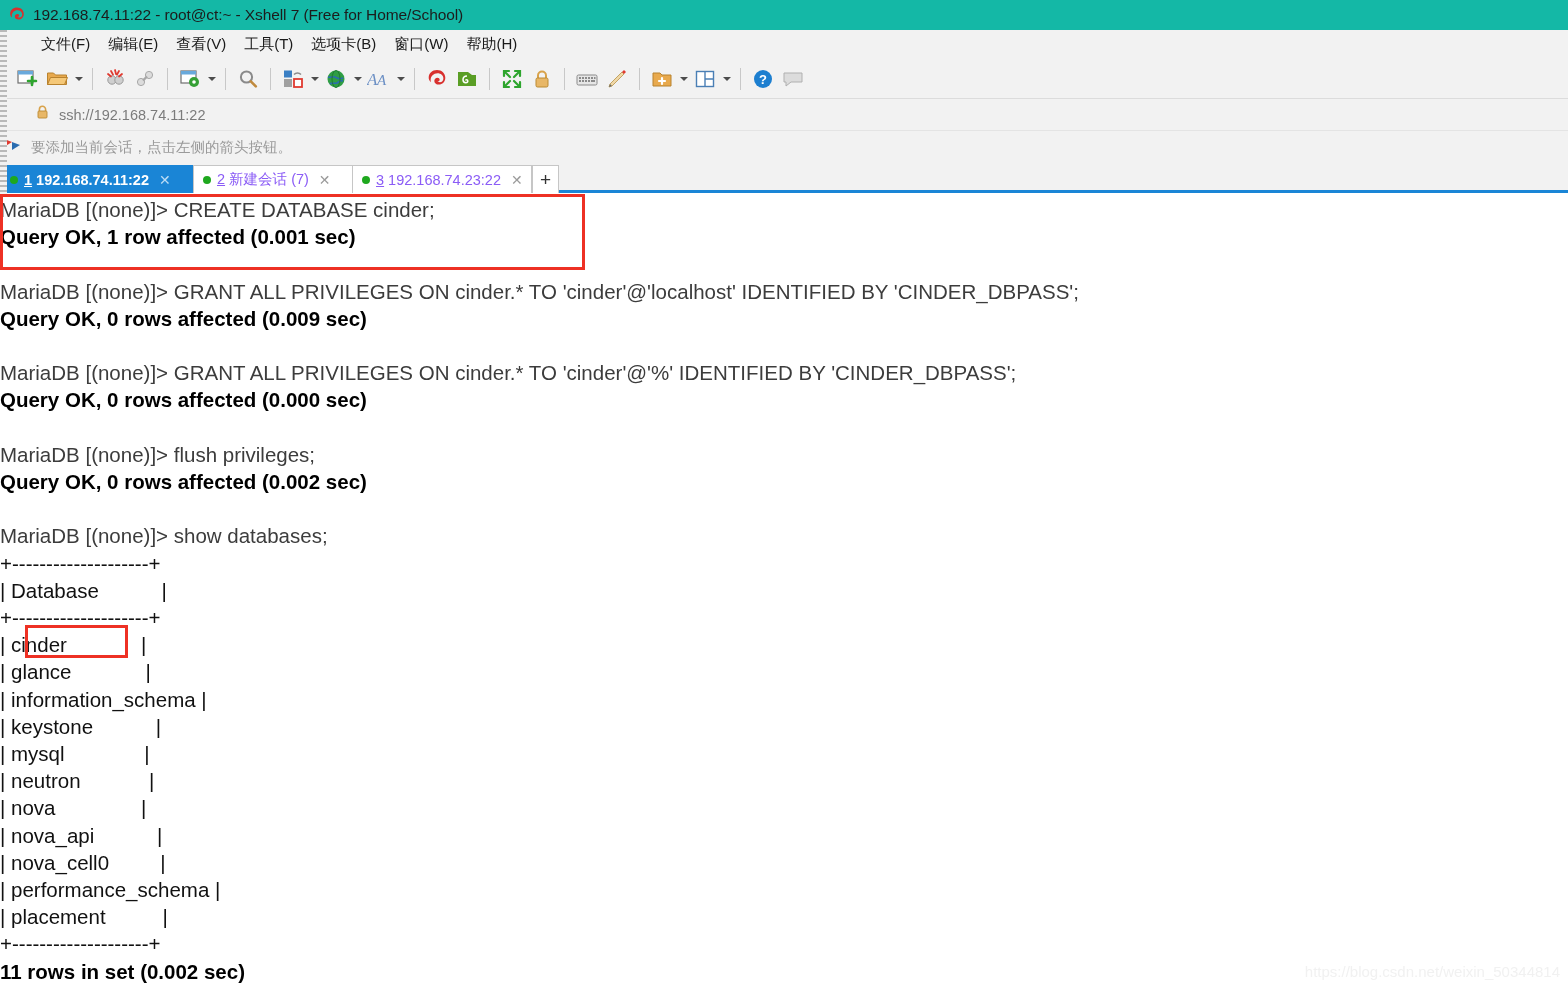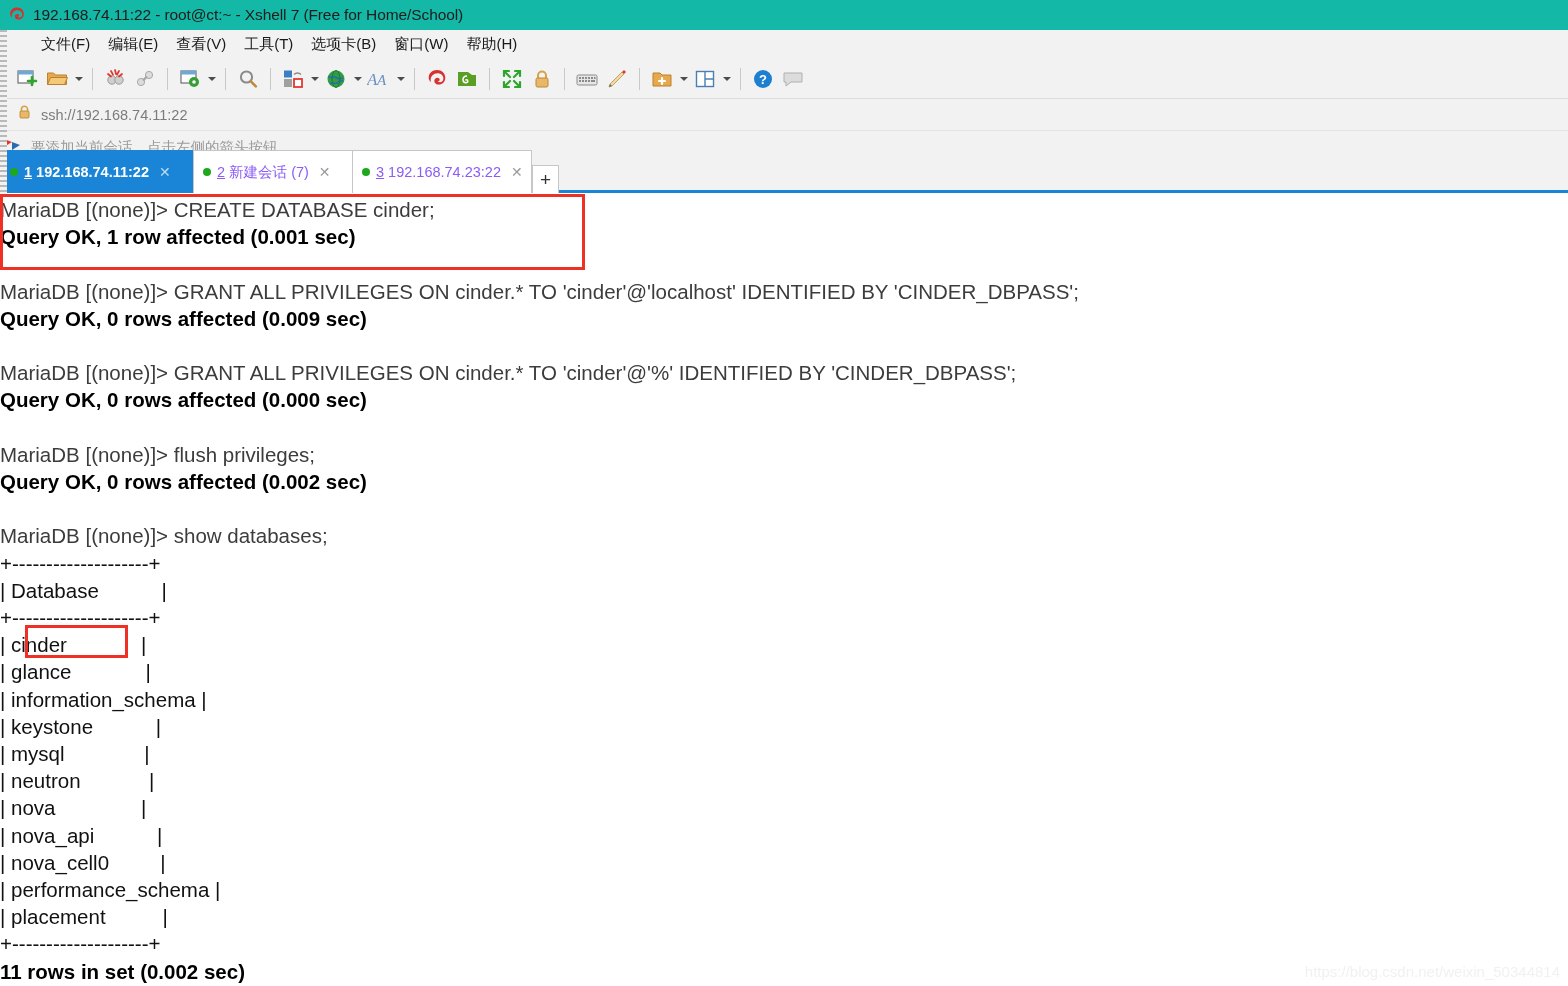--- a/index.html
+++ b/index.html
@@ -89,21 +89,21 @@
     margin: 0 7px;
     flex: 0 0 auto;
   }
 
   
   #addressrow {
     height: 32px;
     background: #f2f2f2;
     display: flex;
     align-items: center;
-    padding-left: 18px;
+    padding-left: 36px;
     box-sizing: border-box;
     border-bottom: 1px solid #e4e4e4;
   }
   #addressrow .addr-text {
     font-size: 14.5px;
     color: #7b7b7b;
     margin-left: 10px;
   }
   #hintrow {
     height: 33px;
@@ -128,21 +128,21 @@
     position: relative;
   }
   #tabbar::after {
     content: "";
     position: absolute;
     left: 0; right: 0; bottom: 0;
     height: 3px;
     background: #1a85d6;
   }
   .tab {
-    height: 43px;
+    height: 28px;
     display: flex;
     align-items: center;
     box-sizing: border-box;
     background: #ffffff;
     border: 1px solid #c6c6c6;
     border-bottom: none;
     padding: 0 6px 0 9px;
     position: relative;
     z-index: 2;
     margin-right: -1px;

